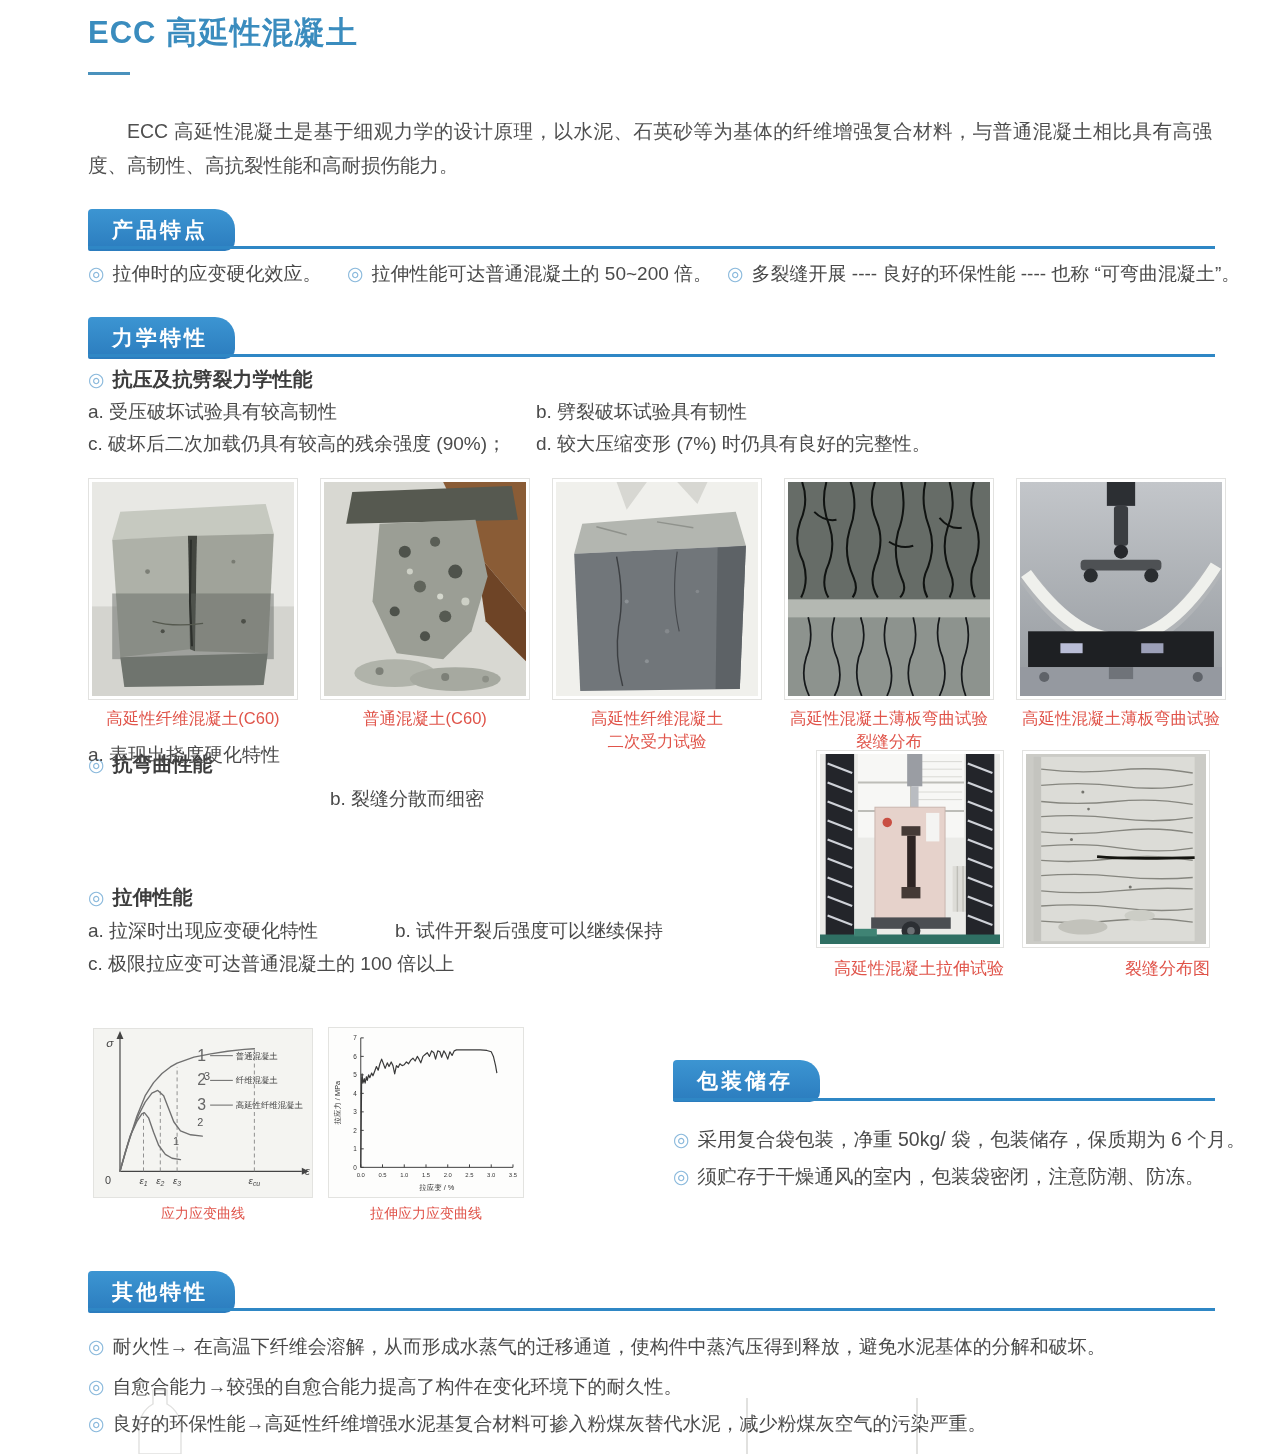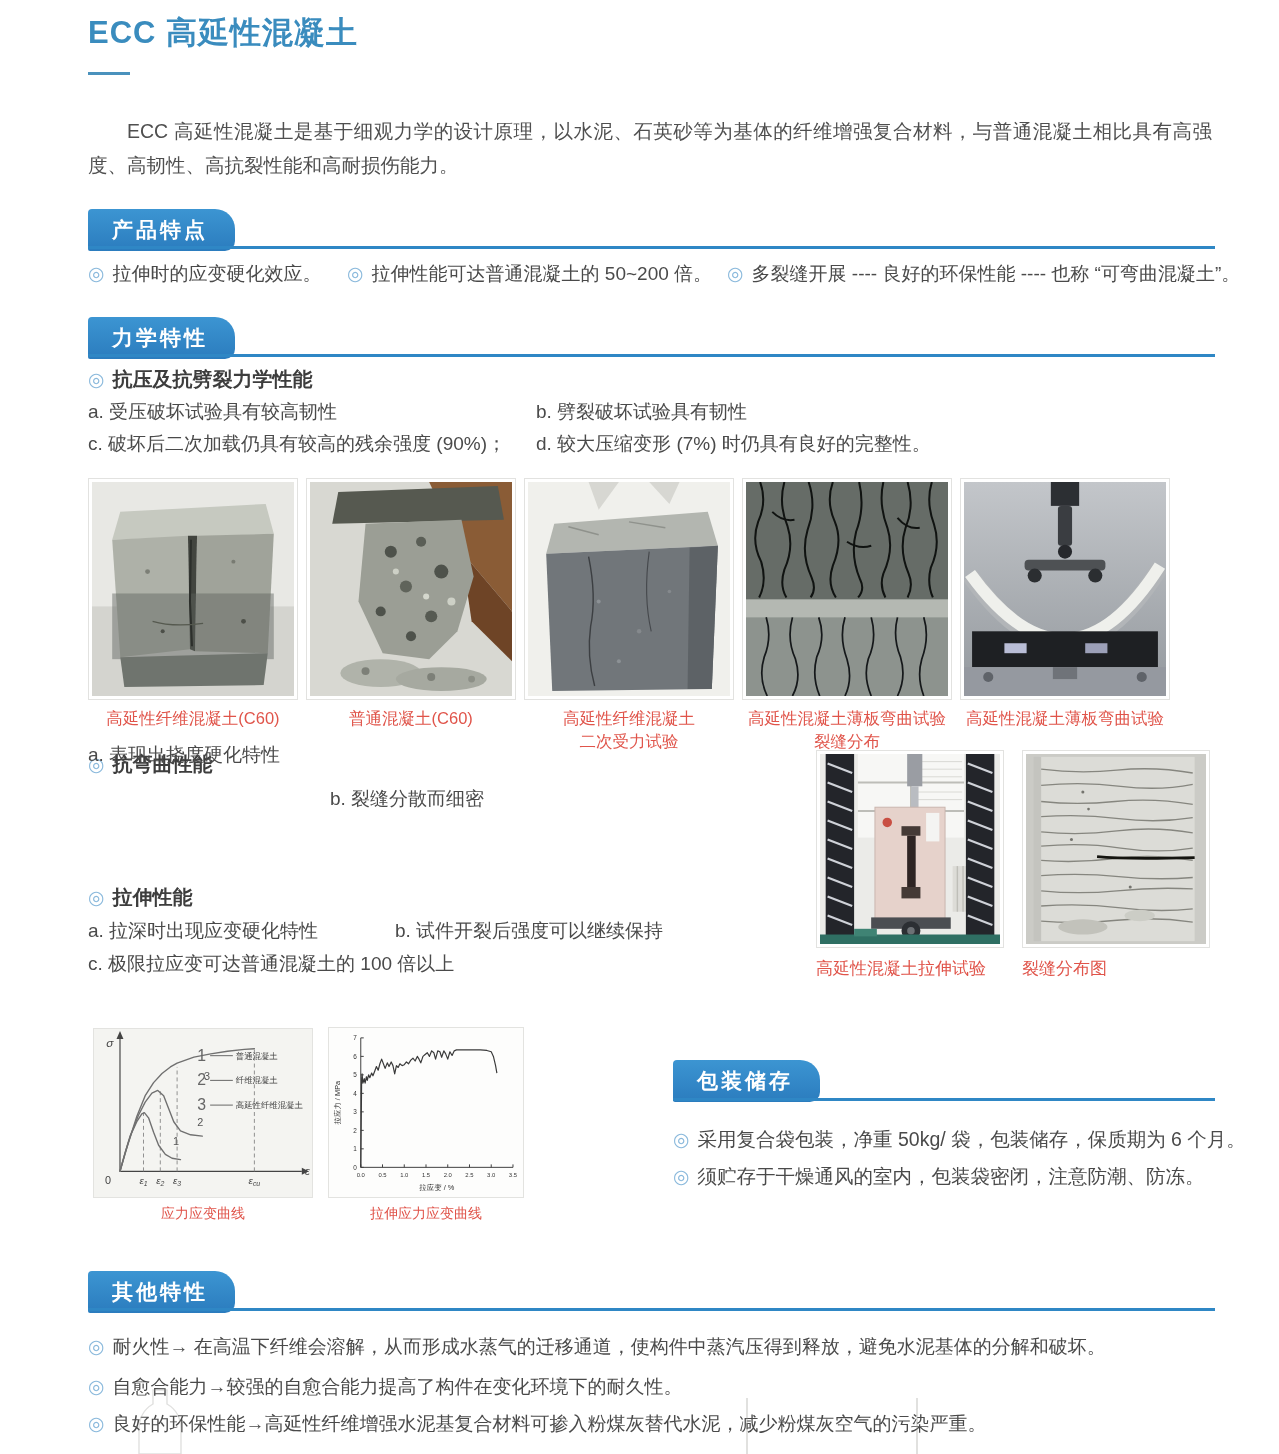--- a/index.html
+++ b/index.html
@@ -9,27 +9,27 @@
   .t{font-size:19px;color:#4a4a4a;white-space:nowrap;}
   .ring{color:#8ab9dc;margin-right:8px;font-size:19px;}
   .subhead{font-weight:bold;color:#3d3d3d;font-size:20px;white-space:nowrap;}
   .page-title{font-size:31px;font-weight:bold;color:#3a8cbe;letter-spacing:1px;white-space:nowrap;}
   .title-underline{width:42px;height:3px;background:#4a92bd;}
   .intro{font-size:19.5px;line-height:34px;text-indent:2em;text-align:justify;color:#4f4f4f;}
   .badge{display:inline-block;background:linear-gradient(180deg,#3c95d2,#2b7cbe);color:#ffffff;
          font-weight:bold;font-size:21px;letter-spacing:3px;padding:7px 27px 7px 24px;
          border-radius:4px 20px 10px 2px;white-space:nowrap;}
   .sec-line{position:absolute;height:3px;background:#2f87c5;}
-  .photo-row{position:absolute;left:88px;top:478px;display:flex;gap:8px;}
+  .photo-row{position:absolute;left:88px;top:478px;display:flex;gap:22px;}
   .photo-col{display:flex;flex-direction:column;align-items:center;width:210px;}
   .photo{width:210px;height:222px;background:#fff;border:1px solid #e2e2e0;box-sizing:border-box;padding:3px;}
   .photo svg{width:100%;height:100%;display:block;}
   .photo-caption{margin-top:7px;font-size:16.5px;line-height:23px;color:#e0544a;text-align:center;white-space:pre-line;}
   .right-imgs{position:absolute;left:816px;top:750px;display:flex;gap:18px;}
-  .rimg-col{display:flex;flex-direction:column;align-items:flex-start;width:188px;}
+  .rimg-col{display:flex;flex-direction:column;align-items:flex-end;width:188px;}
   .rimg{width:188px;height:198px;background:#fff;border:1px solid #e2e2e0;box-sizing:border-box;padding:3px;}
   .rimg svg{width:100%;height:100%;display:block;}
   .rimg-caption{margin-top:9px;font-size:17px;color:#e0544a;white-space:nowrap;}
   .chart-box{position:absolute;background:#f4f4f1;border:1px solid #e3e3e0;box-sizing:border-box;}
   .chart-box.white{background:#fdfdfc;}
   .chart-caption{position:absolute;font-size:14px;color:#e0544a;text-align:center;white-space:nowrap;}
   .storage-t{font-size:19.5px;color:#4a4a4a;white-space:nowrap;}
   .faint{opacity:0.30;}
 </style>
 </head>

